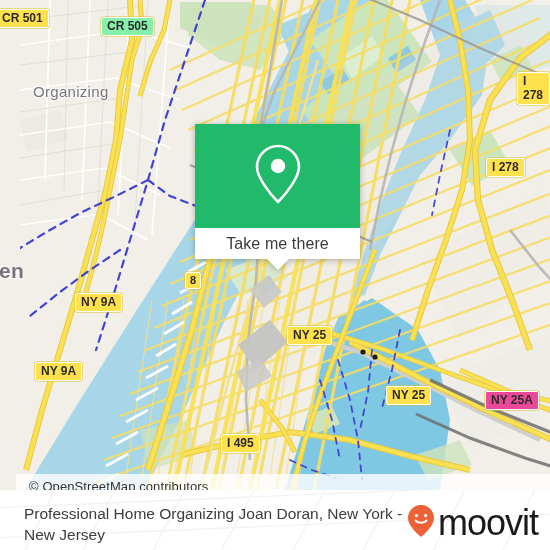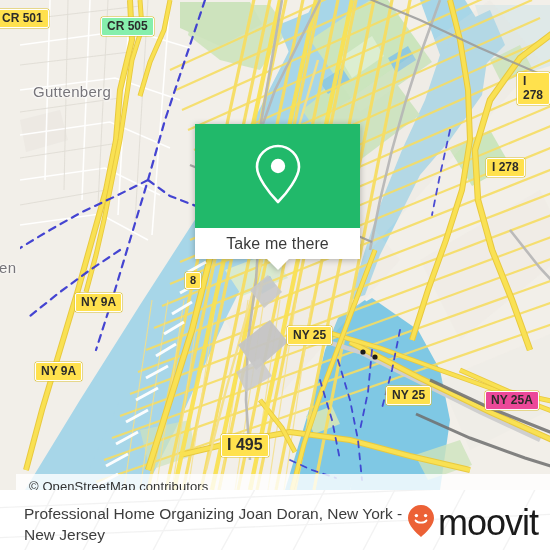--- a/index.html
+++ b/index.html
@@ -405,25 +405,25 @@
       <span style="position:absolute;left:35px;top:362px;background:#ffe14d;border:1.6px solid #fff;color:#2b2b2b;font-size:12px;font-weight:bold;padding:1px 5px 2px 5px;border-radius:2px;box-shadow:0 0 0 0.5px #d9bf2f;">NY 9A</span>
 
       <span style="position:absolute;left:185px;top:272px;background:#ffe14d;border:1.6px solid #fff;color:#2b2b2b;font-size:11px;font-weight:bold;padding:1px 4px 2px 4px;border-radius:2px;box-shadow:0 0 0 0.5px #d9bf2f;">8</span>
 
       <span style="position:absolute;left:287px;top:326px;background:#ffe14d;border:1.6px solid #fff;color:#2b2b2b;font-size:12px;font-weight:bold;padding:1px 5px 2px 5px;border-radius:2px;box-shadow:0 0 0 0.5px #d9bf2f;">NY 25</span>
 
       <span style="position:absolute;left:386px;top:386px;background:#ffe14d;border:1.6px solid #fff;color:#2b2b2b;font-size:12px;font-weight:bold;padding:1px 5px 2px 5px;border-radius:2px;box-shadow:0 0 0 0.5px #d9bf2f;">NY 25</span>
 
       <span style="position:absolute;left:485px;top:391px;background:#ec4899;border:1.6px solid #fff;color:#2b2b2b;font-size:12px;font-weight:bold;padding:1px 5px 2px 5px;border-radius:2px;box-shadow:0 0 0 0.5px #d9bf2f;">NY 25A</span>
 
-      <span style="position:absolute;left:221px;top:434px;background:#ffe14d;border:1.6px solid #fff;color:#2b2b2b;font-size:16px;font-weight:bold;padding:1px 5px 2px 5px;border-radius:2px;box-shadow:0 0 0 0.5px #d9bf2f;">I 495</span>
-
-      <span style="position:absolute;left:33px;top:83px;color:#77757a;font-size:15px;letter-spacing:0.3px;text-shadow:0 0 3px #fff,0 0 3px #fff,0 0 2px #fff;">Guttenberg</span>
-
-      <span style="position:absolute;left:-1px;top:259px;color:#77757a;font-size:15px;letter-spacing:0.3px;text-shadow:0 0 3px #fff,0 0 3px #fff;">en</span>
+      <span style="position:absolute;left:221px;top:434px;background:#ffe14d;border:1.6px solid #fff;color:#2b2b2b;font-size:12px;font-weight:bold;padding:1px 5px 2px 5px;border-radius:2px;box-shadow:0 0 0 0.5px #d9bf2f;">I 495</span>
+
+      <span style="position:absolute;left:33px;top:83px;color:#77757a;font-size:15px;letter-spacing:0.3px;text-shadow:0 0 3px #fff,0 0 3px #fff,0 0 2px #fff;">Organizing</span>
+
+      <span style="position:absolute;left:-1px;top:259px;color:#77757a;font-size:21px;letter-spacing:0.3px;text-shadow:0 0 3px #fff,0 0 3px #fff;font-weight:bold;">en</span>
     </div>
 
     <div id="attribution">
       <span class="attr-text">© OpenStreetMap contributors</span>
     </div>
   </div>
 
   <div id="footer">
     <svg class="footer-bg" width="550" height="60" viewBox="0 0 550 60">
       <g stroke="#e9e9e9" stroke-width="1.4" fill="none">

